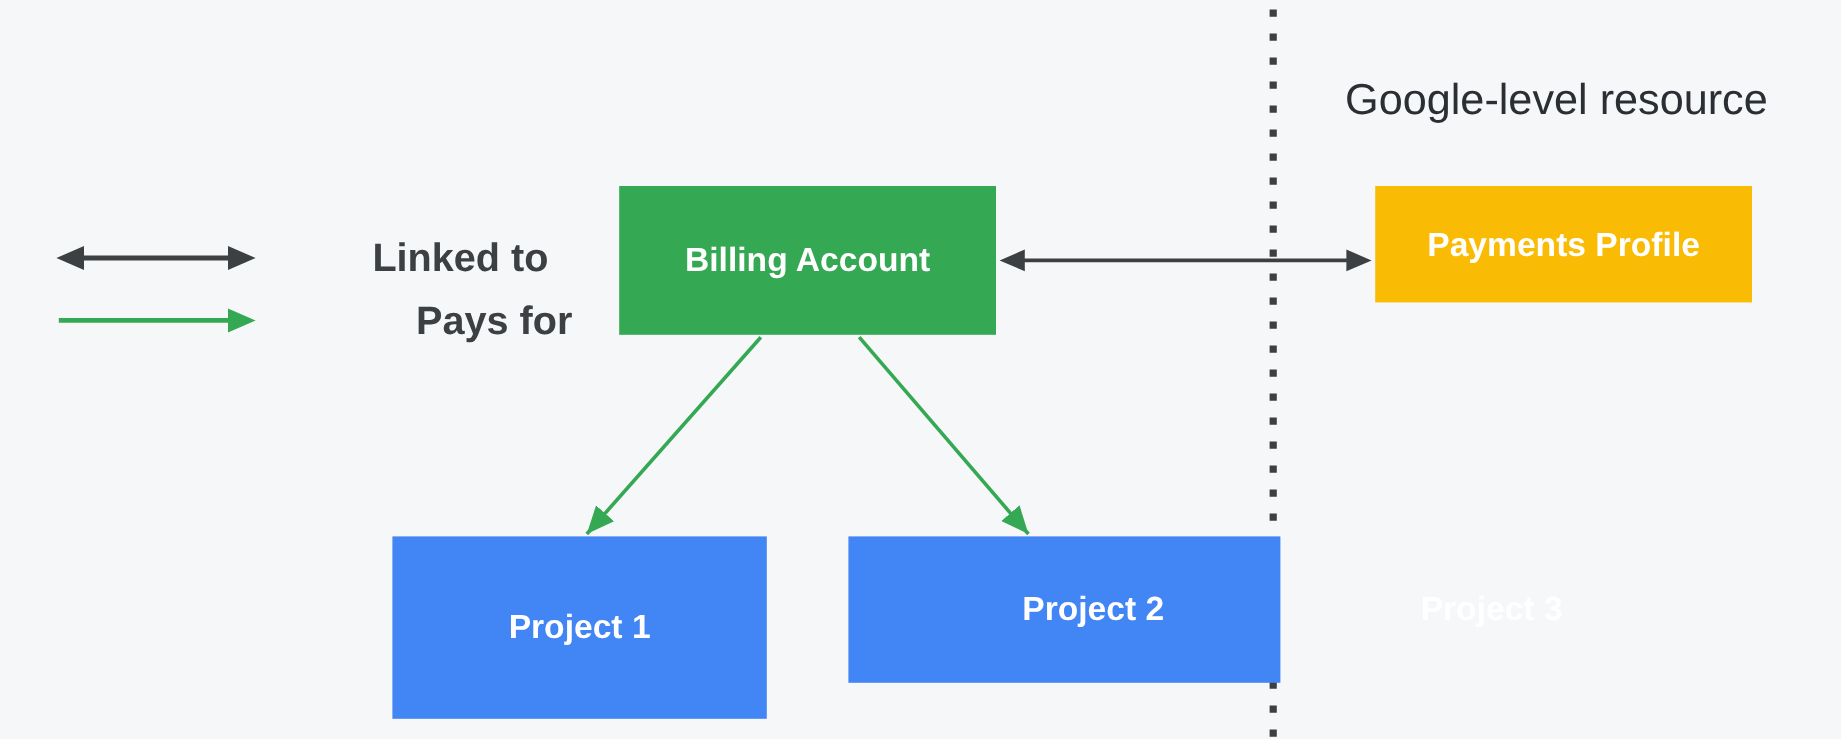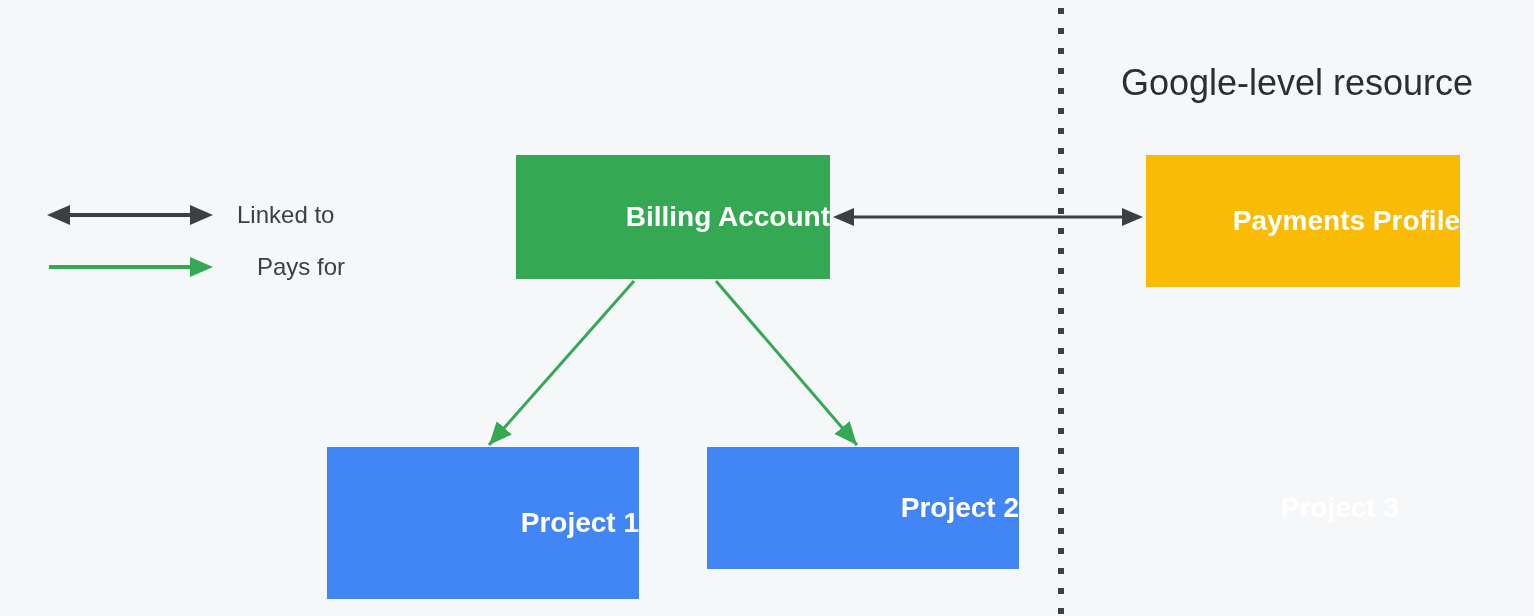--- a/index.html
+++ b/index.html
@@ -16,38 +16,39 @@
     text-align:center;
     font-size:36px;line-height:42px;
     color:var(--title,#2B2F33);
     font-weight:400;
     white-space:nowrap;
   }
   .title-left{left:430px;}
   .title-right{left:1047px;}
   .node{
     position:absolute;
-    display:flex;align-items:center;justify-content:flex-end;
+    display:flex;align-items:center;justify-content:center;
     color:var(--node-text,#FFFFFF);
     font-size:28px;font-weight:700;
     white-space:nowrap;
   }
   .node-billing{left:516px;top:155px;width:314px;height:124px;background:var(--green,#34A853);}
-  .node-payments{left:1146px;top:155px;width:314px;height:132px;background:var(--yellow,#FBBC04);}
+  .node-payments{left:1146px;top:155px;width:314px;height:97px;background:var(--yellow,#FBBC04);}
   .node-project1{left:327px;top:447px;width:312px;height:152px;background:var(--blue,#4285F4);}
-  .node-project2{left:707px;top:447px;width:312px;height:122px;background:var(--blue,#4285F4);}
+  .node-project2{left:707px;top:447px;width:312px;height:122px;background:var(--blue,#4285F4);padding-left:48px;}
   .node-project3{left:1087px;top:447px;width:312px;height:122px;background:transparent;color:var(--ghost-text,#FFFFFF);}
   .legend-row{position:absolute;left:45px;height:32px;}
   .legend-row-1{top:199px;}
   .legend-row-2{top:251px;}
   .legend-label{
     position:absolute;width:220px;
-    font-size:24px;line-height:32px;font-weight:400;
+    font-size:33px;line-height:32px;font-weight:700;
     color:var(--label,#3C4043);
     white-space:nowrap;
+    text-align:right;
   }
   .legend-label-1{left:237px;top:199px;}
   .legend-label-2{left:237px;top:251px;margin-left:20px;}
   .overlay{position:absolute;left:0;top:0;pointer-events:none;}
   .stroke-dark{stroke:var(--dark,#3C4043);}
   .fill-dark{fill:var(--dark,#3C4043);}
   .stroke-green{stroke:var(--green,#34A853);}
   .fill-green{fill:var(--green,#34A853);}
 </style>
 </head>

